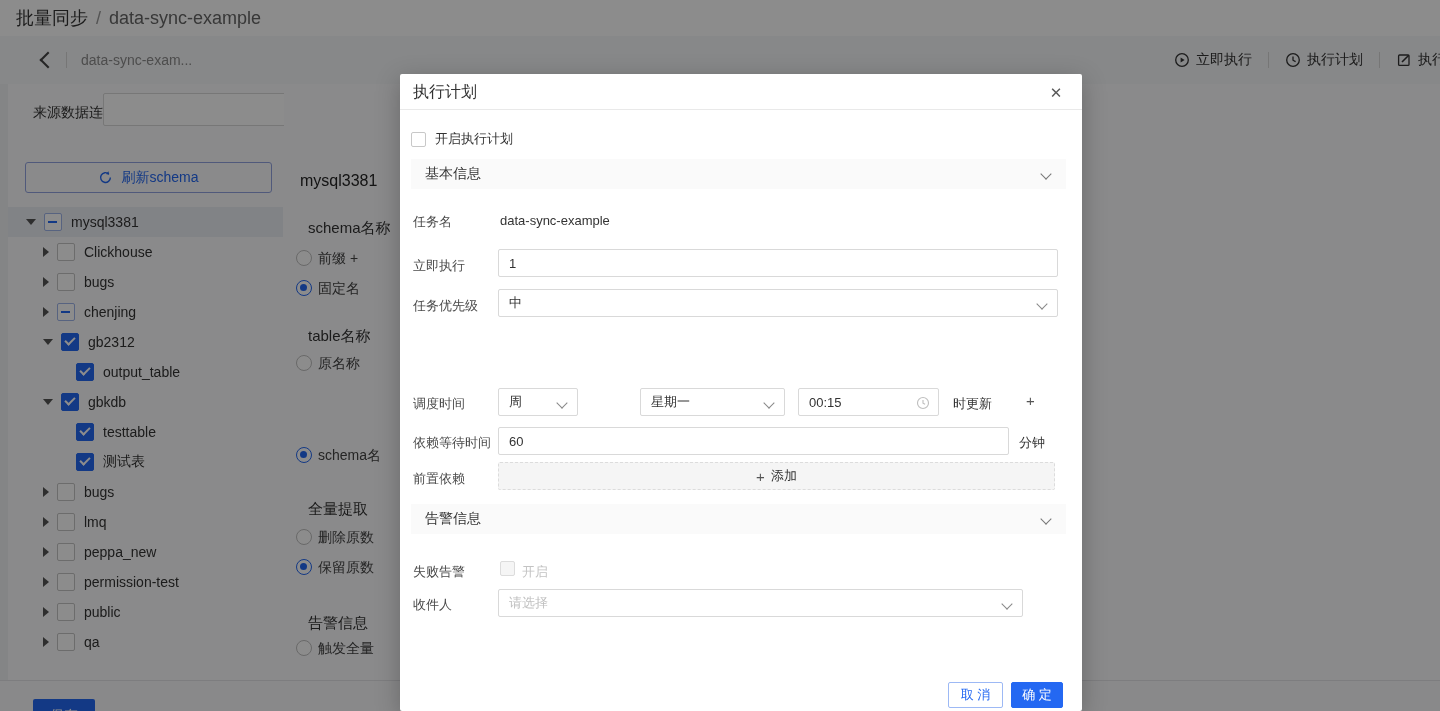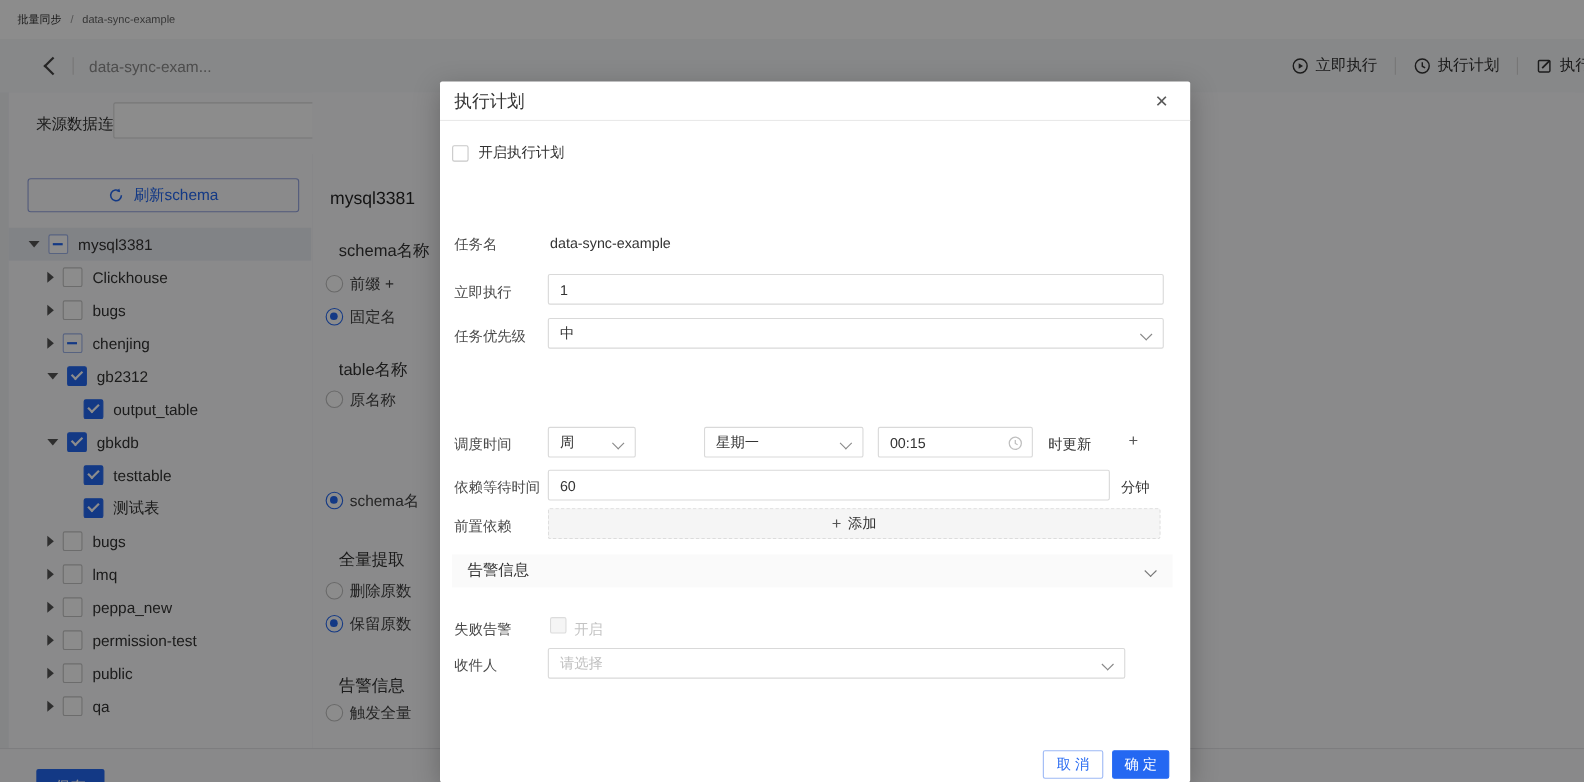--- a/index.html
+++ b/index.html
@@ -1,20 +1,20 @@
 <!DOCTYPE html>
 <html><head>
 <meta charset="utf-8">
 <style>
   html,body{margin:0;padding:0;}
   .stage{position:relative;width:1440px;height:711px;overflow:hidden;background:#f0f2f5;
     font-family:"Liberation Sans","DejaVu Sans",sans-serif;color:#333;font-size:14px;}
   
   .breadcrumb-bar{position:absolute;top:0;left:0;right:0;height:36px;background:#fff;
-    border-bottom:1px solid #ececec;display:flex;align-items:center;padding-left:16px;font-size:10px;}
+    border-bottom:1px solid #ececec;display:flex;align-items:center;padding-left:16px;font-size:18px;}
   .crumb-sep{color:#999;margin:0 8px;}
   .crumb-cur{color:#666;}
   .page-header{position:absolute;top:36px;left:0;right:0;height:48px;background:#f6f7f9;
     display:flex;align-items:center;}
   .back-ic{width:10px;height:10px;border-left:2px solid #444;border-bottom:2px solid #444;
     transform:rotate(45deg);margin-left:42px;}
   .hdr-div{width:1px;height:16px;background:#d8d8d8;margin:0 14px 0 12px;}
   .hdr-title{color:#8c8c8c;font-size:14px;}
   .hdr-actions{position:absolute;right:-34px;top:0;height:48px;display:flex;align-items:center;}
   .hact{display:flex;align-items:center;gap:6px;color:#333;font-size:14px;cursor:pointer;}
@@ -260,20 +260,24 @@
   <div class="modal">
     <div class="m-title">执行计划</div>
     <div class="m-close">✕</div>
     <div class="m-hr"></div>
 
     <div class="m-enable">
       <span class="m-cb"></span>
       <span>开启执行计划</span>
     </div>
 
+    <div class="m-bar" style="top:85px;">
+      <span>基本信息</span>
+      <span class="chev"></span>
+    </div>
 
     <span class="m-label" style="top:139px;">任务名</span>
     <span class="m-text" style="left:100px;top:139px;">data-sync-example</span>
 
     <span class="m-label" style="top:183px;">立即执行</span>
     <div class="m-input" style="left:98px;top:175px;width:560px;">
       <span>1</span>
     </div>
 
     <span class="m-label" style="top:223px;">任务优先级</span>

